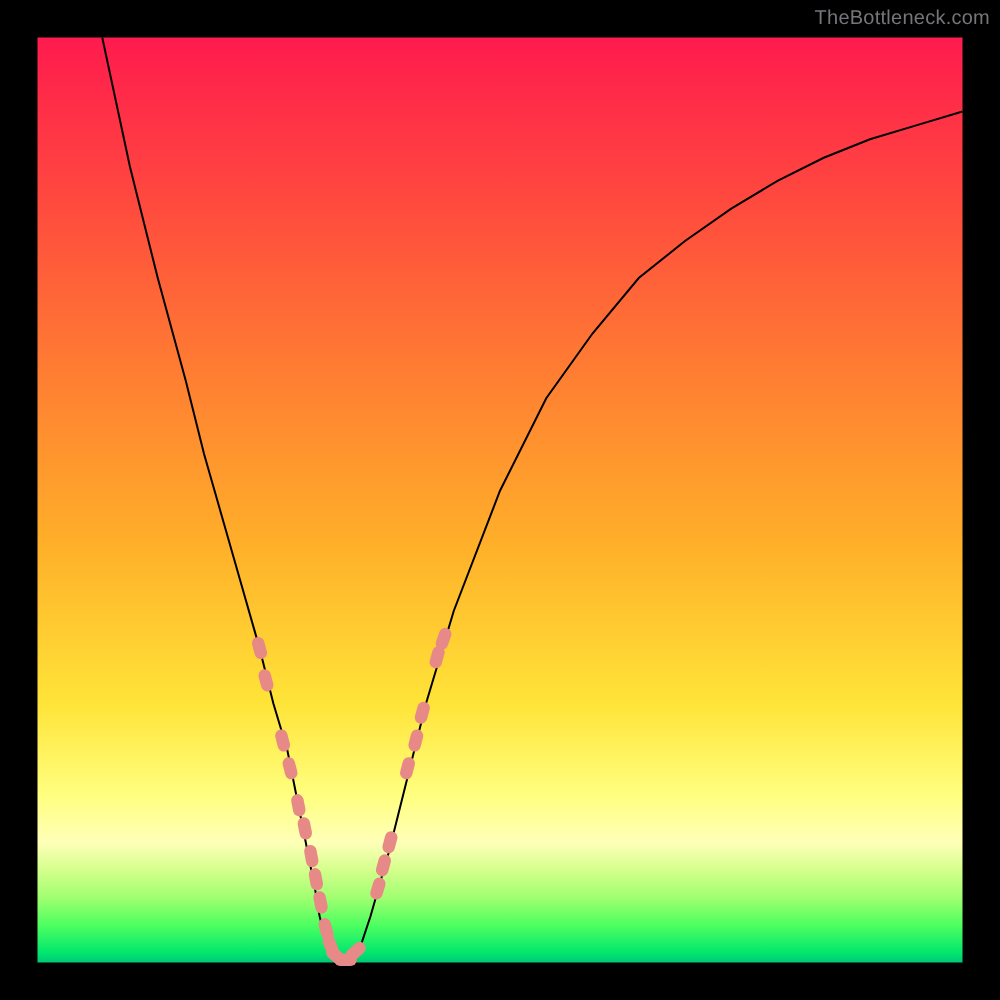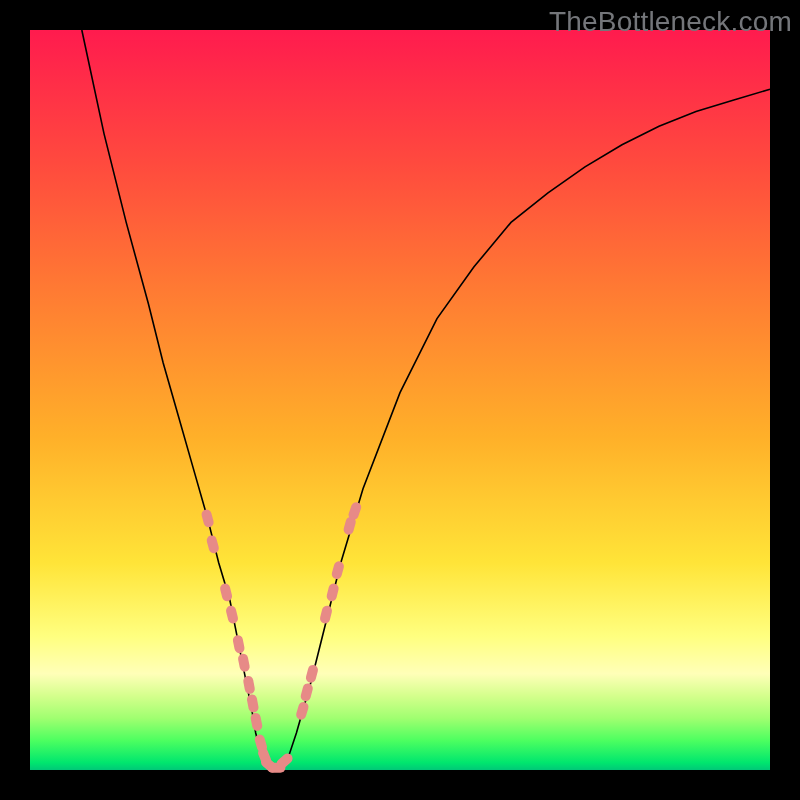--- a/index.html
+++ b/index.html
@@ -37,21 +37,21 @@
       #4dff60 96%,
       #00e66e 99%,
       #00c878 100%
     );
   }
   .watermark {
     position: absolute;
     top: 6px;
     right: 8px;
     color: #74767a;
-    font-size: 28px;
+    font-size: 16px;
     font-weight: 400;
     letter-spacing: 0.2px;
     user-select: none;
   }
   svg.curve {
     position: absolute;
     left: 0;
     top: 0;
     width: 740px;
     height: 740px;

